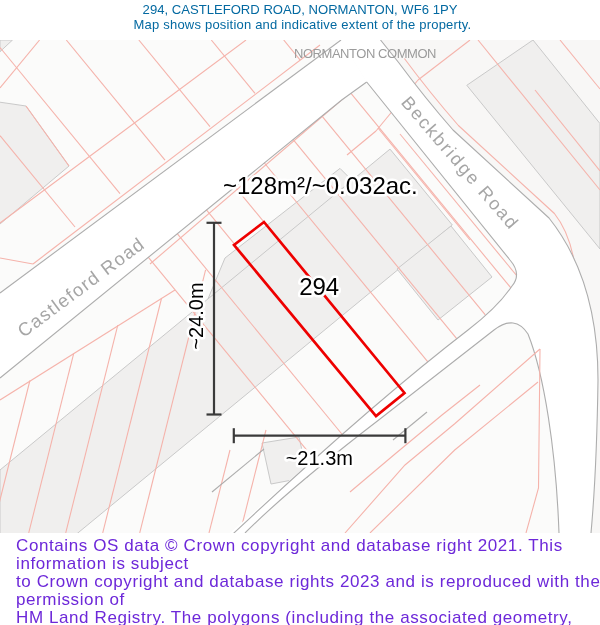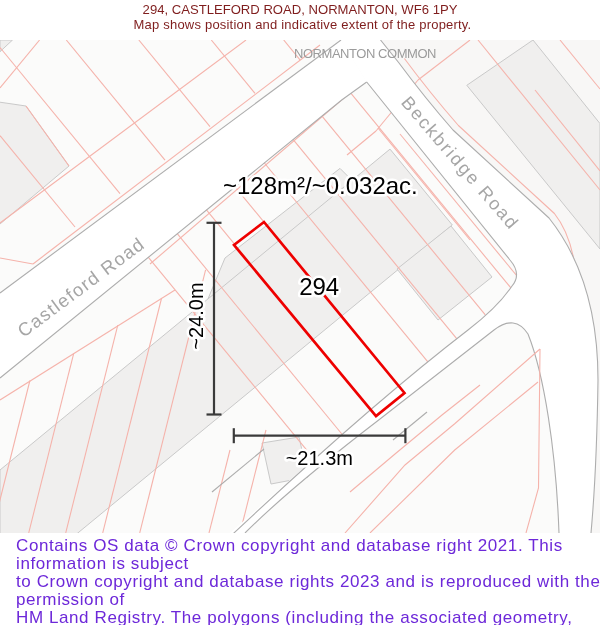--- a/index.html
+++ b/index.html
@@ -1,16 +1,16 @@
 <!DOCTYPE html>
 <html><head><meta charset="utf-8">
 <style>
 html,body{margin:0;padding:0;width:600px;height:625px;background:#ffffff;overflow:hidden}
 body{font-family:"Liberation Sans", sans-serif;position:relative}
-.hdr{position:absolute;left:0;width:600px;text-align:center;color:#7f1d1d}
+.hdr{position:absolute;left:0;width:600px;text-align:center;color:#0369a1}
 .ftr{position:absolute;left:16px;top:536.5px;width:596px;font-size:17px;letter-spacing:0.6px;line-height:18px;color:#6d28d9}
 </style></head>
 <body>
 <svg width="600" height="625" viewBox="0 0 600 625" style="position:absolute;top:0;left:0">
 <defs>
       <clipPath id="mapclip">
         <rect x="0" y="40" width="600" height="493"></rect>
       </clipPath>
     </defs>
 <g clip-path="url(#mapclip)">

